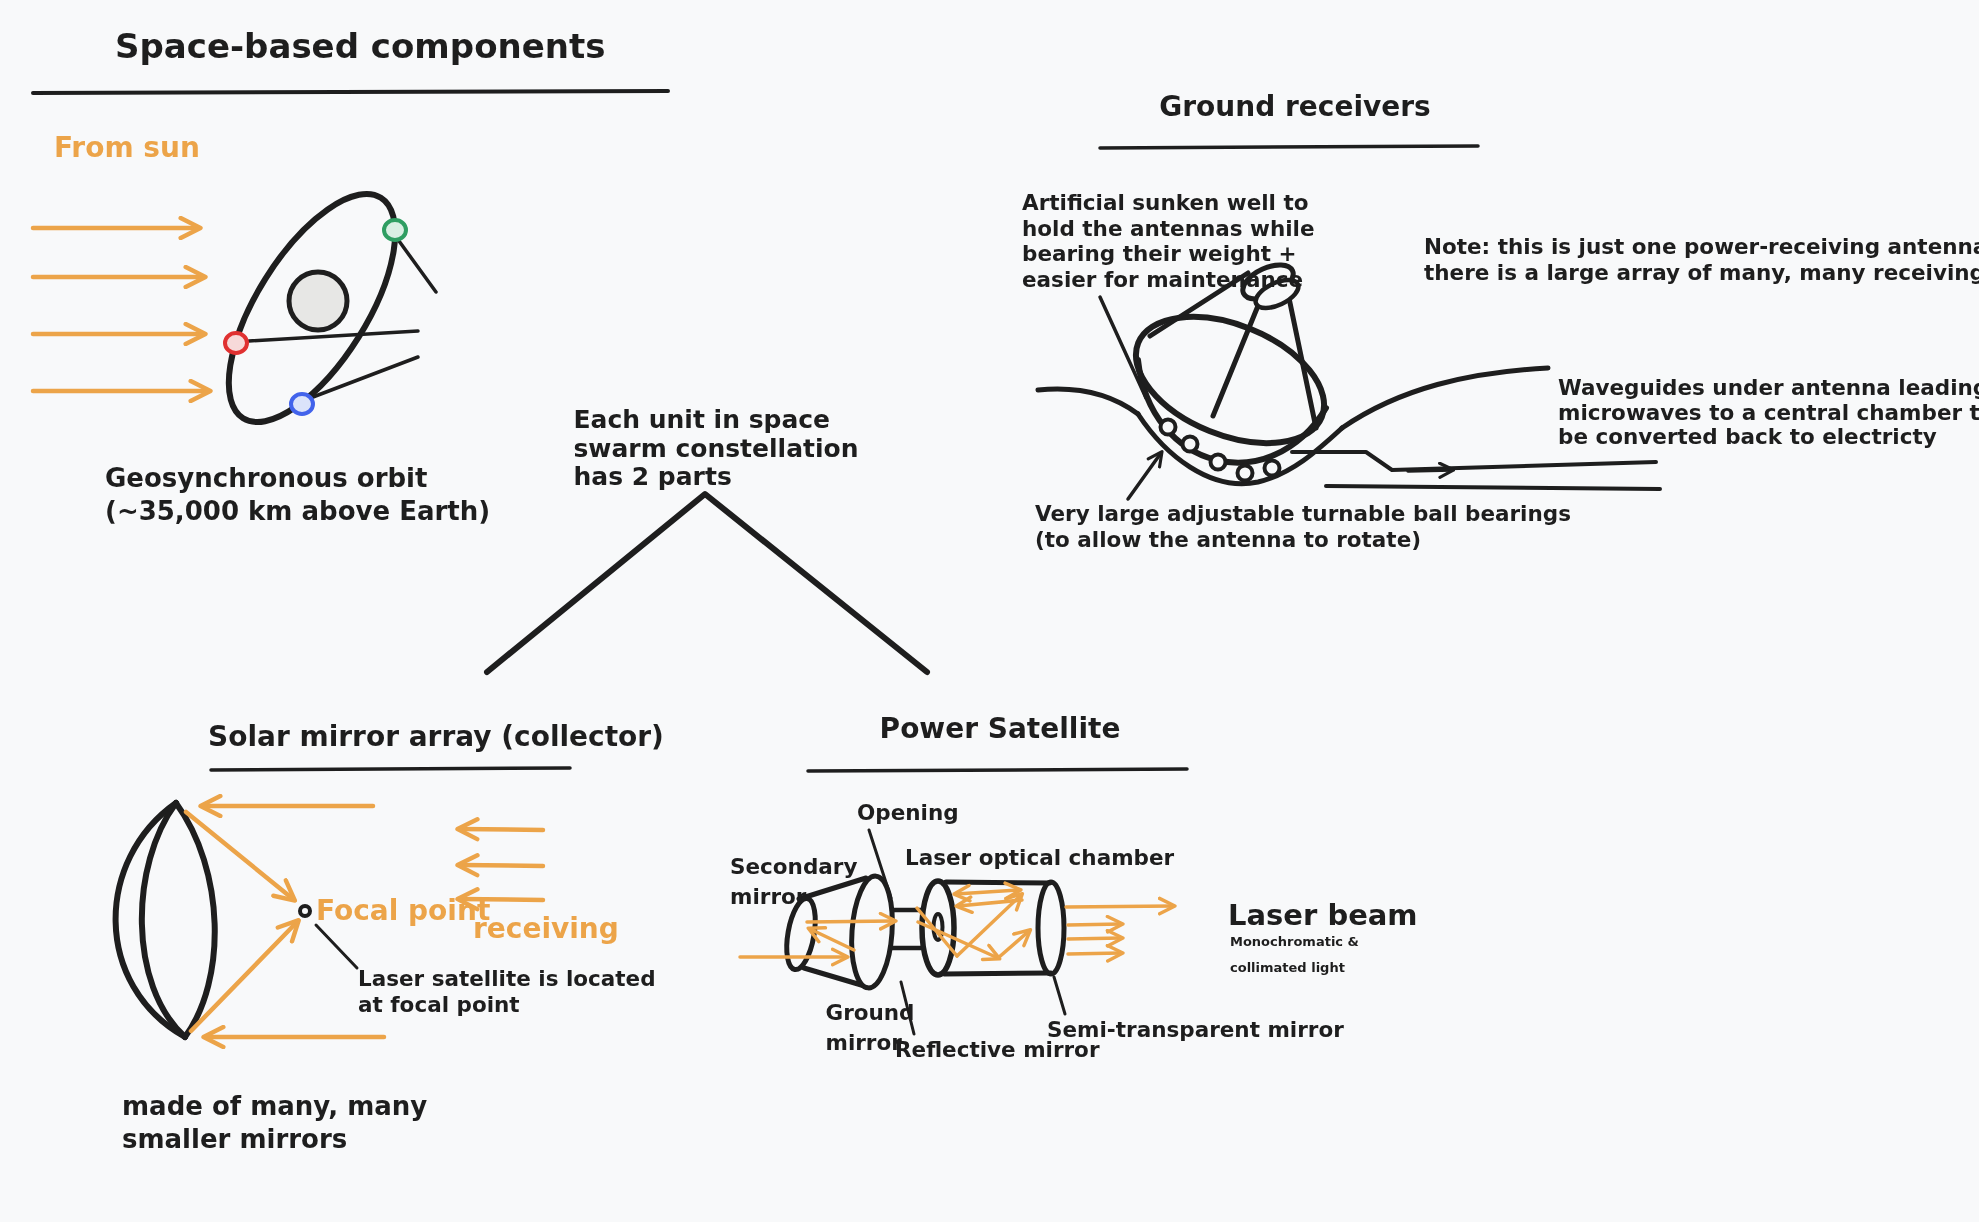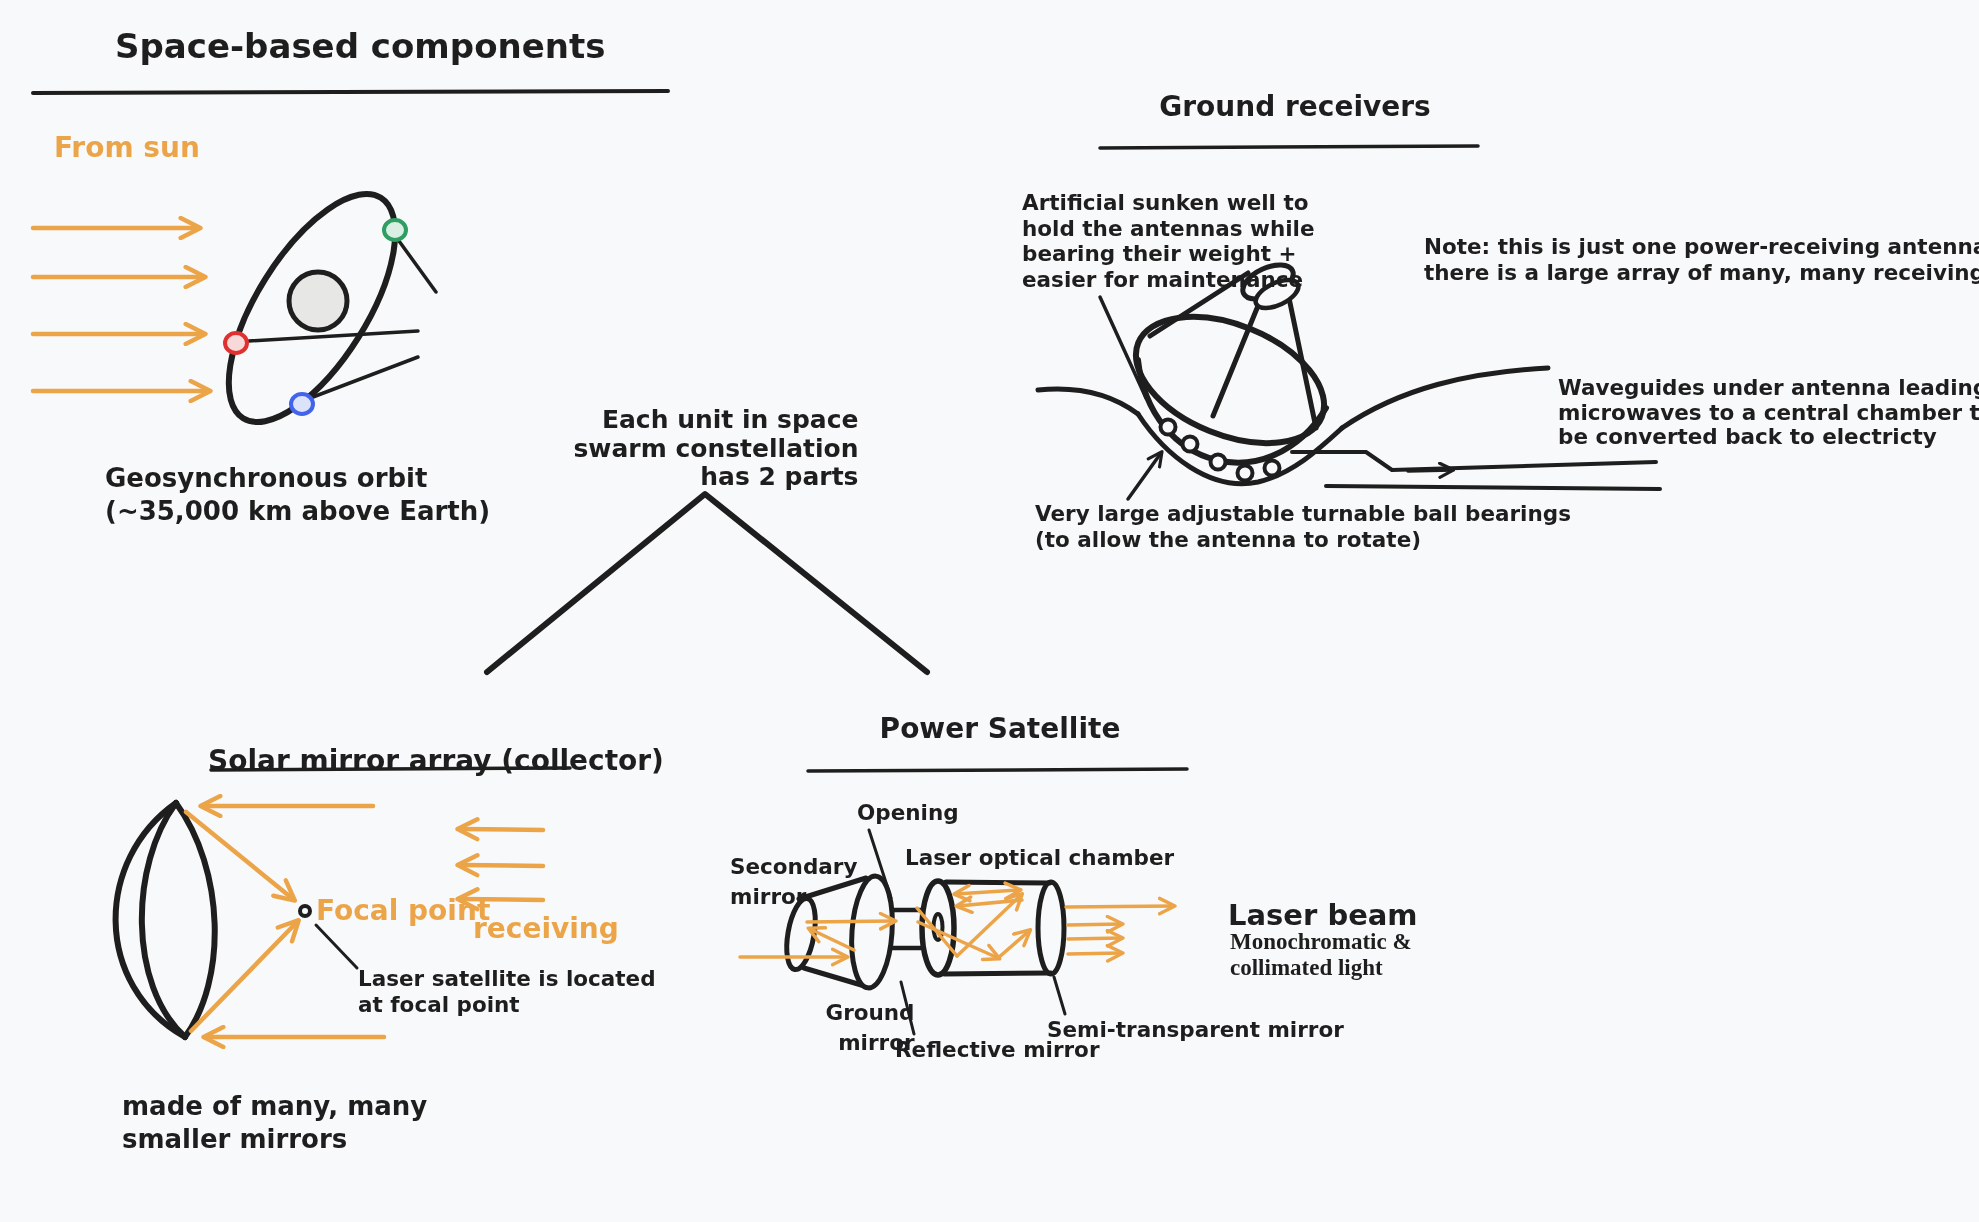--- a/index.html
+++ b/index.html
@@ -1,27 +1,27 @@
 <!DOCTYPE html>
 <html style="--bg: #f8f9fa; --ink: #1e1e1e; --accent: #ECA449; --earth-fill: #e7e7e5; --sat-green: #2f9e62; --sat-green-fill: #d9efe3; --sat-red: #e03131; --sat-red-fill: #f7d9d9; --sat-blue: #4263eb; --sat-blue-fill: #dbe3fa;"><head>
 <meta charset="utf-8">
 <style>
   html,body{margin:0;padding:0;background:var(--bg,#f8f9fa);}
   #canvas{position:relative;width:1979px;height:1222px;background:var(--bg);overflow:hidden;
           font-family:"DejaVu Sans",sans-serif;color:var(--ink);}
   #art{position:absolute;left:0;top:0;}
   .lbl{position:absolute;font-weight:700;font-size:21.5px;line-height:25.5px;white-space:nowrap;color:var(--ink);}
   .accent{color:var(--accent);}
-  .center{transform:translateX(-50%);text-align:right;}
+  .center{transform:translateX(-50%);text-align:left;}
   .sz34{font-size:34px;line-height:40px;}
   .sz29{font-size:29px;line-height:34px;}
   .sz28{font-size:28px;line-height:33px;}
   .sz26{font-size:26px;line-height:32.5px;}
   .sz25{font-size:25px;line-height:28.5px;margin-top:16px;}
-  .sz19{font-size:23px;line-height:26px;font-family:Liberation Serif, serif;}
+  .sz19{font-size:13px;line-height:26px;}
   .lh245{line-height:24.5px;}
   .lh26{line-height:26px;}
   .lh30{line-height:30px;}
   
   .ink{stroke:var(--ink);fill:none;stroke-linecap:round;stroke-linejoin:round;}
   .acc{stroke:var(--accent);fill:none;stroke-linecap:round;stroke-linejoin:round;}
   .fillbg{fill:var(--bg);}
 </style>
 </head>
 <body>
@@ -176,21 +176,21 @@
     <div>Waveguides under antenna leading</div>
     <div>microwaves to a central chamber to</div>
     <div>be converted back to electricty</div>
   </div>
 
   <div class="lbl" style="left:1035px;top:501px">
     <div>Very large adjustable turnable ball bearings</div>
     <div>(to allow the antenna to rotate)</div>
   </div>
 
-  <div class="lbl sz28 center" style="left:436px;top:744px">Solar mirror array (collector)</div>
+  <div class="lbl sz28 center" style="left:436px;top:720px">Solar mirror array (collector)</div>
 
   <div class="lbl sz28 accent" style="left:316px;top:894px">Focal point</div>
   <div class="lbl sz28 accent" style="left:473px;top:912px">receiving</div>
 
   <div class="lbl lh26" style="left:358px;top:966px">
     <div>Laser satellite is located</div>
     <div>at focal point</div>
   </div>
 
   <div class="lbl sz26" style="left:122px;top:1090px">

